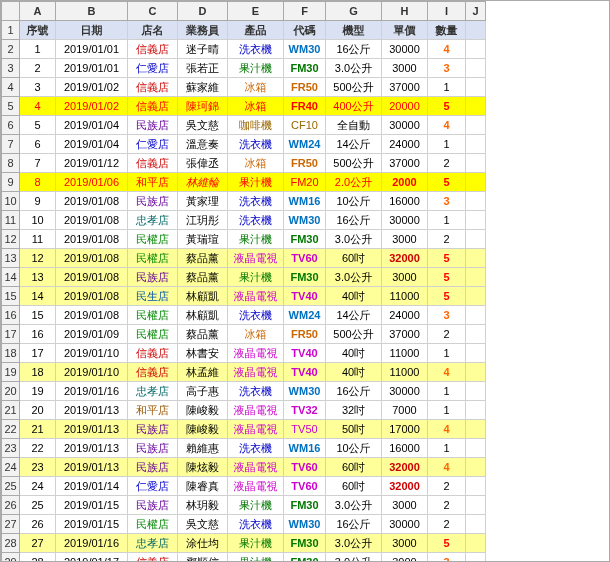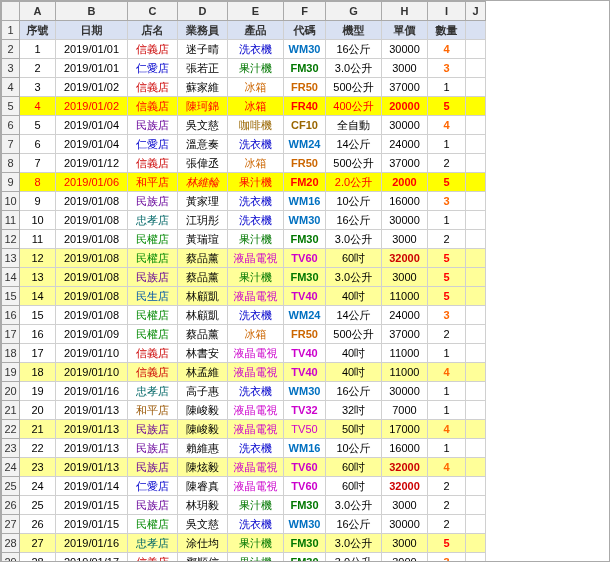--- a/index.html
+++ b/index.html
@@ -141,33 +141,33 @@
 
     <tr style="background:#ffff00;">
       <td class="row-num">5</td>
       <td style="color:#ff0000;">4</td>
       <td style="color:#ff0000;">2019/01/02</td>
       <td style="color:#ff0000;">信義店</td>
       <td style="color:#ff0000;">陳珂錦</td>
       <td style="color:#ff0000;">冰箱</td>
       <td style="color:#ff0000;font-weight:bold;">FR40</td>
       <td style="color:#ff0000;">400公升</td>
-      <td style="color:#ff0000;font-weight:bold;margin-left:26px;">20000</td>
+      <td style="color:#ff0000;font-weight:normal;margin-left:26px;">20000</td>
       <td style="color:#ff0000;font-weight:bold;">5</td>
       <td></td>
     </tr>
 
     <tr style="background:#fff;">
       <td class="row-num">6</td>
       <td>5</td>
       <td>2019/01/04</td>
       <td style="color:#660099;">民族店</td>
       <td>吳文慈</td>
       <td style="color:#996600;">咖啡機</td>
-      <td style="color:#996600;font-weight:bold;">CF10</td>
+      <td style="color:#996600;font-weight:normal;">CF10</td>
       <td>全自動</td>
       <td>30000</td>
       <td style="color:#ff6600;font-weight:bold;">4</td>
       <td></td>
     </tr>
 
     <tr style="background:#fff;">
       <td class="row-num">7</td>
       <td>6</td>
       <td>2019/01/04</td>
@@ -195,21 +195,21 @@
       <td></td>
     </tr>
 
     <tr style="background:#ffff00;">
       <td class="row-num">9</td>
       <td style="color:#ff0000;">8</td>
       <td style="color:#ff0000;">2019/01/06</td>
       <td style="color:#ff0000;">和平店</td>
       <td style="color:#ff0000;font-style:italic;">林維輪</td>
       <td style="color:#ff0000;">果汁機</td>
-      <td style="color:#ff0000;font-weight:bold;margin-top:44px;">FM20</td>
+      <td style="color:#ff0000;font-weight:normal;margin-top:44px;">FM20</td>
       <td style="color:#ff0000;">2.0公升</td>
       <td style="color:#ff0000;font-weight:bold;">2000</td>
       <td style="color:#ff0000;font-weight:bold;">5</td>
       <td></td>
     </tr>
 
     <tr style="background:#fff;">
       <td class="row-num">10</td>
       <td>9</td>
       <td>2019/01/08</td>

